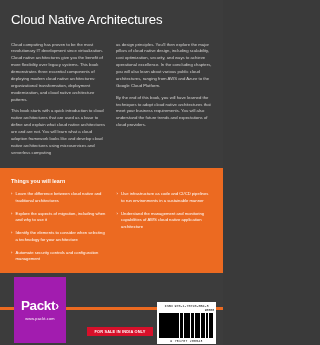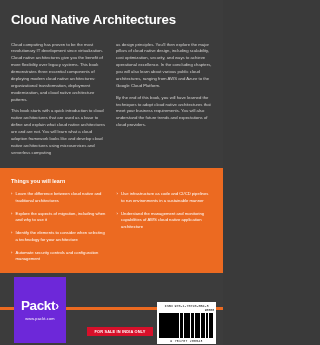--- a/index.html
+++ b/index.html
@@ -28,21 +28,21 @@
   .top-section {
     background: #3c3c3c;
     padding: 13px 11px 0 11px;
     box-sizing: border-box;
     height: 170px;
     position: relative;
   }
   .book-title {
     color: #ffffff;
     font-size: 13.2px;
-    font-weight: bold;
+    font-weight: normal;
     letter-spacing: -0.15px;
     line-height: 1.1;
     margin: 0 0 14px 0;
   }
   .desc-columns {
     display: flex;
     gap: 9px;
   }
   .desc-col {
     flex: 1 1 0;
@@ -111,21 +111,21 @@
     top: 34px;
     height: 3px;
     background: #ec6a21;
   }
   .logo-block {
     position: absolute;
     left: 14px;
     top: 4px;
     width: 52px;
     height: 66px;
-    background: #6d28d9;
+    background: #a21caf;
     display: flex;
     flex-direction: column;
     align-items: center;
     justify-content: center;
   }
   .logo-wordmark {
     color: #ffffff;
     font-size: 13.5px;
     font-weight: bold;
     letter-spacing: -0.4px;

